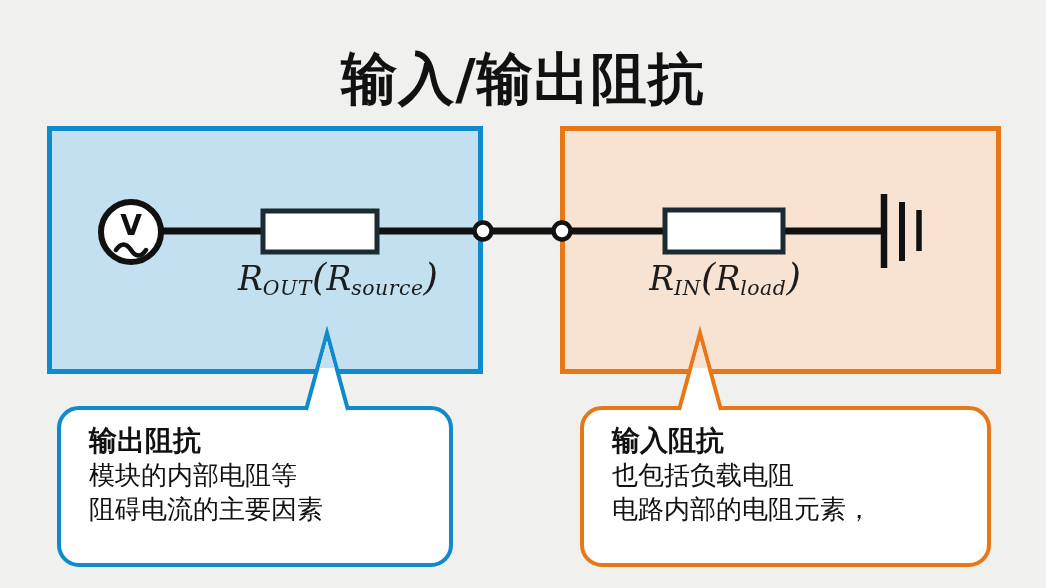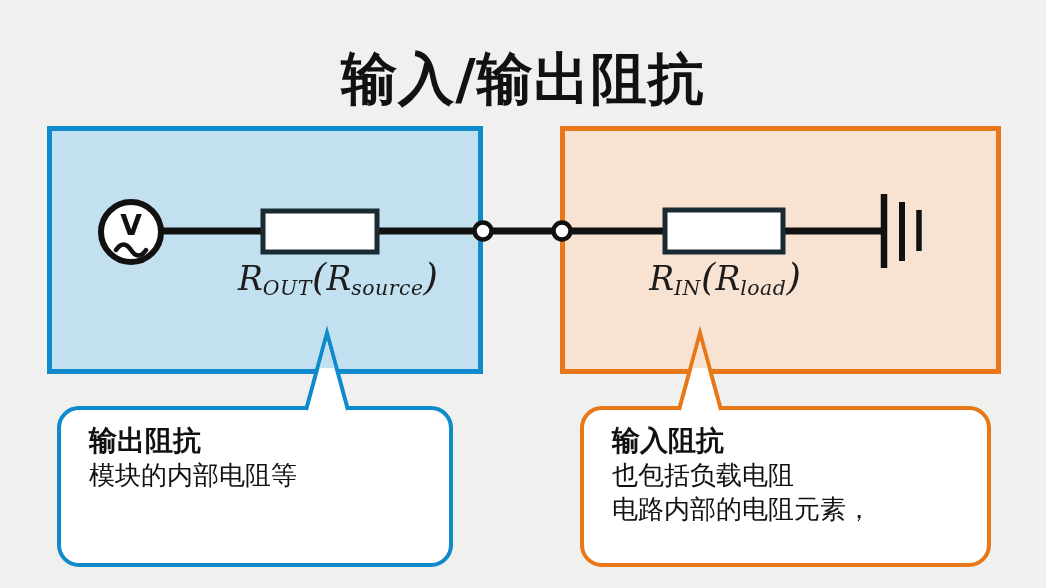--- a/index.html
+++ b/index.html
@@ -51,20 +51,21 @@
   <div class="imp-box box-output"></div>
   <div class="imp-box box-input"></div>
 
   <div class="rlabel rlabel-out"><span>R</span><sub>OUT</sub><span class="paren">(</span><span>R</span><sub>source</sub><span class="paren">)</span></div>
 
   <div class="rlabel rlabel-in"><span>R</span><sub>IN</sub><span class="paren">(</span><span>R</span><sub>load</sub><span class="paren">)</span></div>
 
   <div class="bubble bubble-output">
     <div class="b-title">输出阻抗</div>
     <div class="b-line">模块的内部电阻等</div>
+    <div class="b-line">阻碍电流的主要因素</div>
   </div>
 
   <div class="bubble bubble-input">
     <div class="b-title">输入阻抗</div>
     <div class="b-line">也包括负载电阻</div>
     <div class="b-line">电路内部的电阻元素，</div>
   </div>
 
   <svg class="overlay" viewBox="0 0 1046 588">
 

